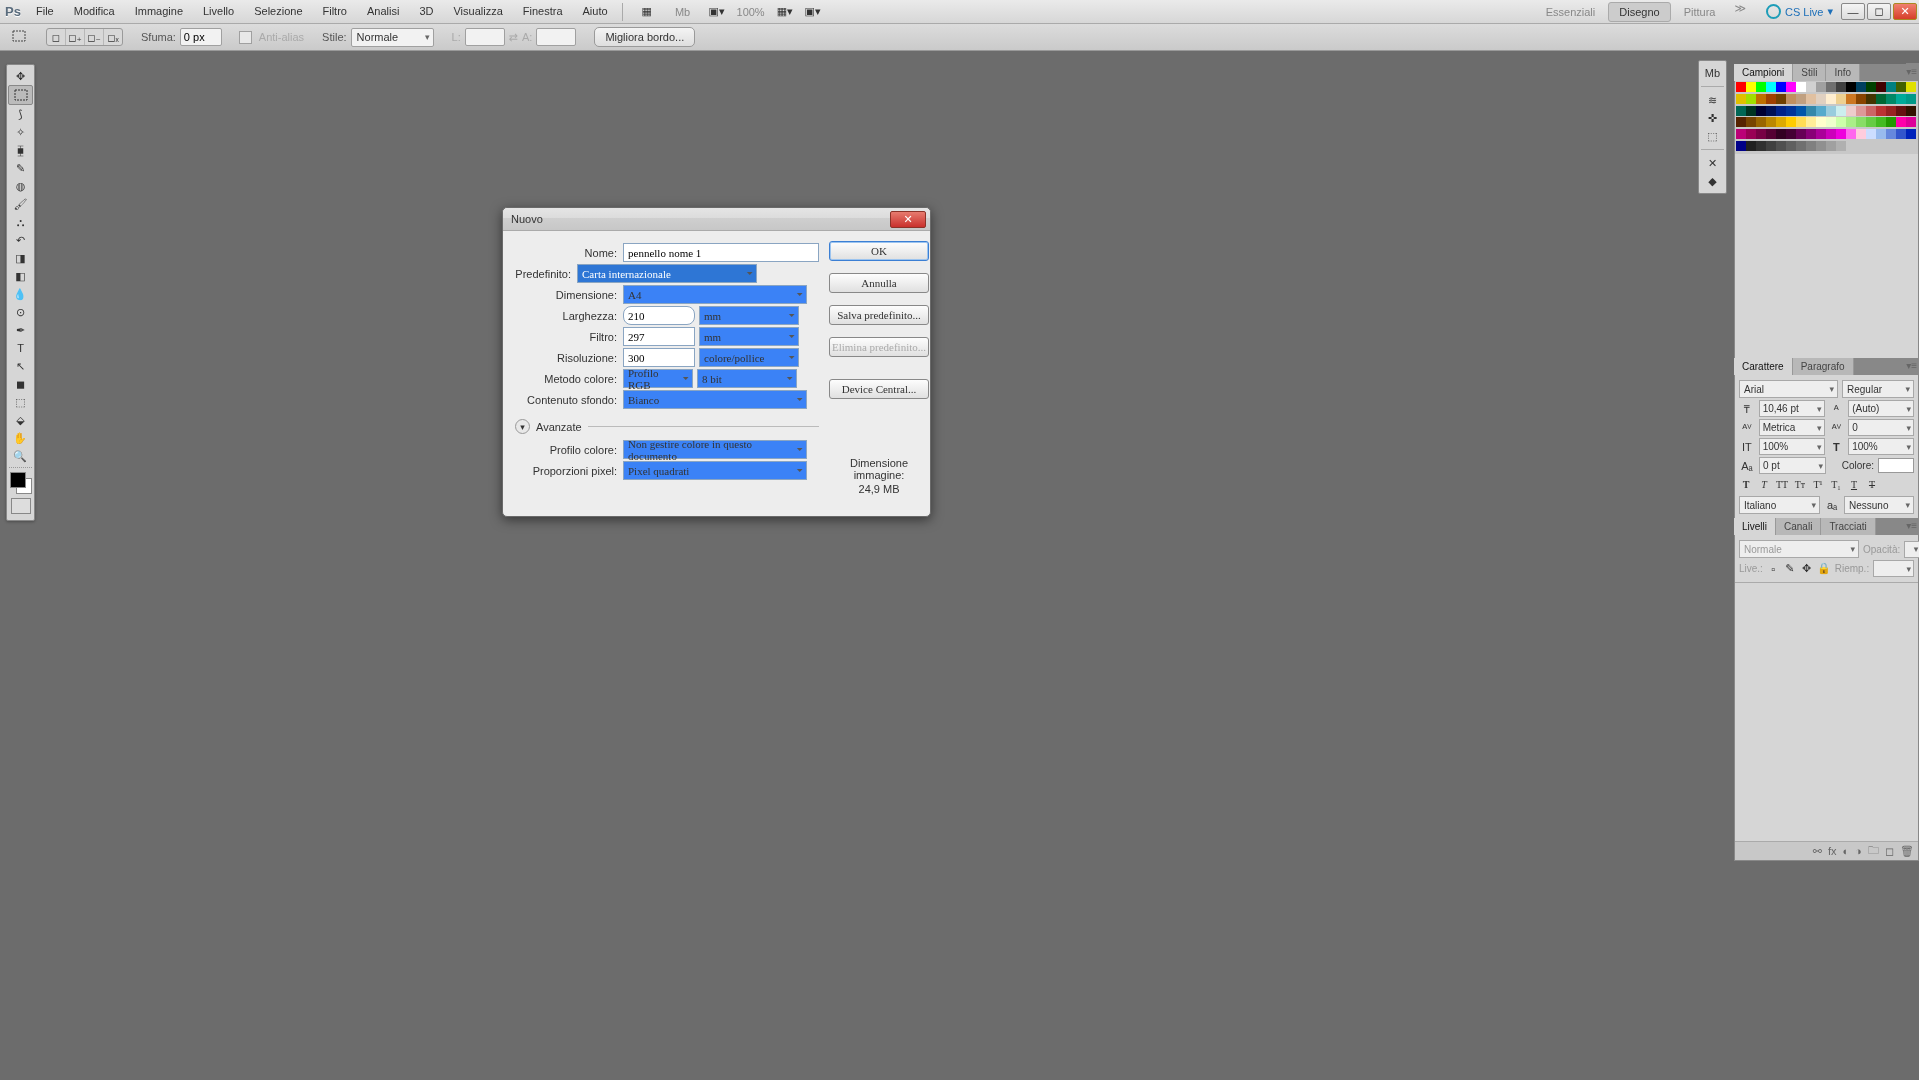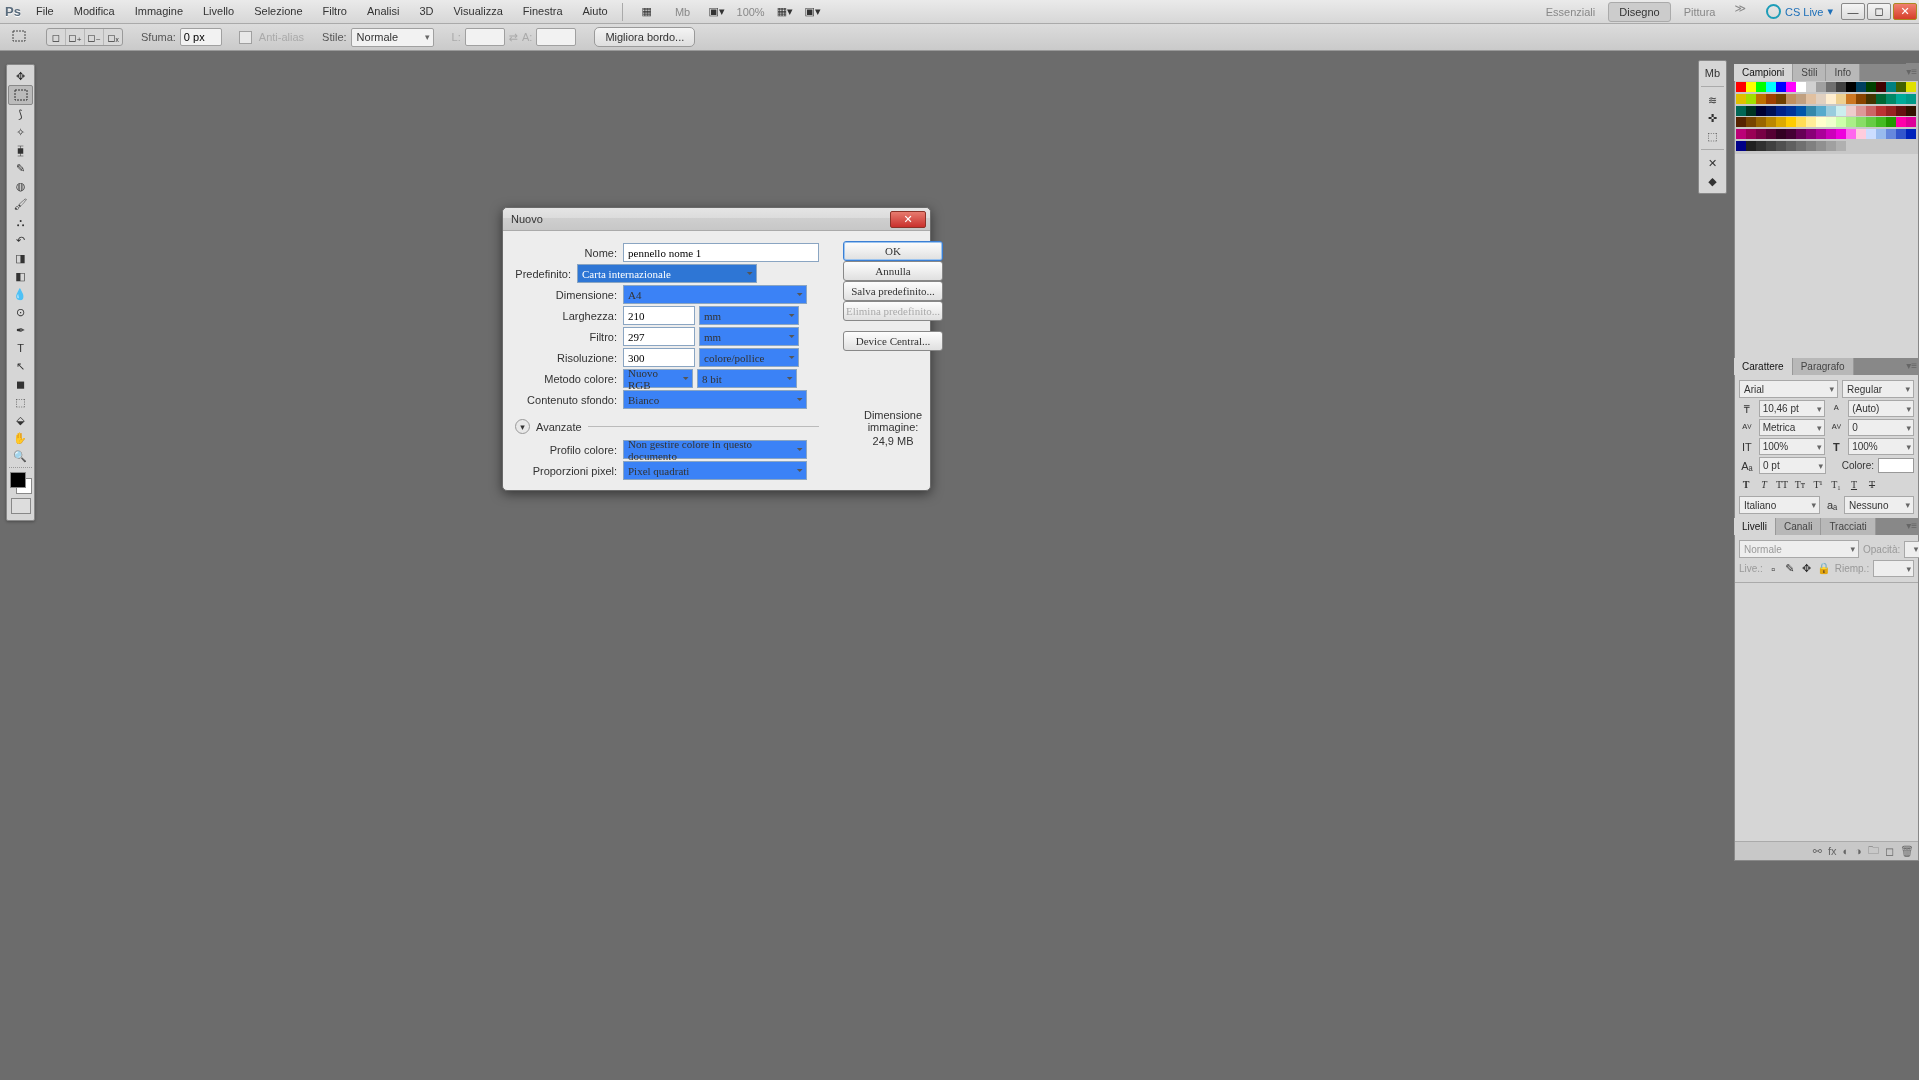--- a/index.html
+++ b/index.html
@@ -73,30 +73,30 @@
   
   .p-liv{position:absolute;right:0;top:468px;width:185px}
   .p-liv .pbody{height:325px;position:relative}
   .p-liv .ctrls{padding:3px 4px;border-bottom:1px solid #aaa;color:#999}
   .p-liv .ftr{position:absolute;bottom:0;left:0;right:0;border-top:1px solid #aaa;background:#c8c8c8;height:18px;display:flex;justify-content:flex-end;align-items:center;gap:6px;padding:0 4px}
   .p-liv .fic{font-size:11px;color:#666}
   
   .dlg{position:absolute;left:502px;top:157px;width:427px;background:#ededed;border:1px solid #6a6a6a;border-radius:5px;box-shadow:0 3px 12px rgba(0,0,0,.5)}
   .dlg-ttl{height:22px;background:linear-gradient(#e5e5e5 0%,#dcdcdc 45%,#cfcfcf 46%,#c7c7c7 100%);border-bottom:1px solid #aaa;border-radius:5px 5px 0 0;display:flex;align-items:center;padding:0 4px 0 8px;font-size:11px}
   .dlg-close{width:34px;height:15px;background:linear-gradient(#e77b6f,#c9302c);border:1px solid #8c3228;border-radius:2px;margin-left:auto;color:#fff;display:flex;align-items:center;justify-content:center}
-  .dlg-body{padding:10px 12px 8px;display:flex;gap:24px}
+  .dlg-body{padding:10px 12px 21px;display:flex;gap:10px}
   .dlg-left{flex:1}
   .dlg-right{width:100px}
   .fr{display:flex;align-items:center;margin:2px 0}
   .fl{width:102px;text-align:right;padding-right:6px;color:#333}
   .fi{border:1px solid #8aa5c2;background:#fff;height:17px;padding:0 4px;font:11px Tahoma}
   .fc{border:1px solid #8aa5c2;background:#3b82f6;height:17px;display:flex;align-items:center;padding:0 14px 0 4px;position:relative;font:11px Tahoma}
   .fc::after{content:'⏷';position:absolute;right:3px;color:#555;font-size:8px}
   .fc.sel{background:#2e76d5;color:#fff}
-  .rbtn{width:98px;height:18px;border:1px solid #888;border-radius:3px;background:linear-gradient(#fdfdfd,#e0e0e0);margin-bottom:0;font:11px Tahoma;display:flex;align-items:center;justify-content:center}
+  .rbtn{width:98px;height:18px;border:1px solid #888;border-radius:3px;background:linear-gradient(#fdfdfd,#e0e0e0);margin-bottom:12px;font:11px Tahoma;display:flex;align-items:center;justify-content:center}
   .rbtn.def{border-color:#3b7fd4;box-shadow:0 0 0 1px #9cc4ef inset}
   .rbtn.dis{color:#aaa}
   .rlab{text-align:center;margin-top:58px;font-size:11px}
   .adv{display:flex;align-items:center;gap:6px;margin:10px 0 6px}
   .adv .line{flex:1;border-top:1px solid #bbb;height:0}
   .adv .tri{width:13px;height:13px;border:1px solid #999;border-radius:50%;background:#e8e8e8;display:flex;align-items:center;justify-content:center;font-size:9px}
   svg{display:block}
 </style>
 </head>
 <body>
@@ -455,36 +455,36 @@
         <div class="fr" style="margin-left:-12px">
             <span class="fl" style="width:68px">Predefinito:</span>
             <div class="fc sel" style="width:160px">Carta internazionale</div>
           </div>
         <div class="fr">
             <span class="fl">Dimensione:</span>
             <div class="fc" style="width:164px">A4</div>
           </div>
         <div class="fr">
             <span class="fl">Larghezza:</span>
-            <input class="fi" style="width: 62px;" value="210">
+            <input class="fi" style="width: 62px; border-radius: 8px;" value="210">
             <div class="fc" style="width:80px;margin-left:4px">mm</div>
           </div>
         <div class="fr">
             <span class="fl">Filtro:</span>
             <input class="fi" style="width: 62px;" value="297">
             <div class="fc" style="width:80px;margin-left:4px">mm</div>
           </div>
         <div class="fr">
             <span class="fl">Risoluzione:</span>
             <input class="fi" style="width: 62px;" value="300">
             <div class="fc" style="width:80px;margin-left:4px">colore/pollice</div>
           </div>
         <div class="fr">
             <span class="fl">Metodo colore:</span>
-            <div class="fc" style="width:50px">Nuovo RGB</div>
+            <div class="fc" style="width:50px">Profilo RGB</div>
             <div class="fc" style="width:80px;margin-left:4px">8 bit</div>
           </div>
         <div class="fr">
             <span class="fl">Contenuto sfondo:</span>
             <div class="fc" style="width:164px">Bianco</div>
           </div>
         <div class="adv">
             <span class="tri">▾</span>
             <span>Avanzate</span>
             <div class="line"></div>

